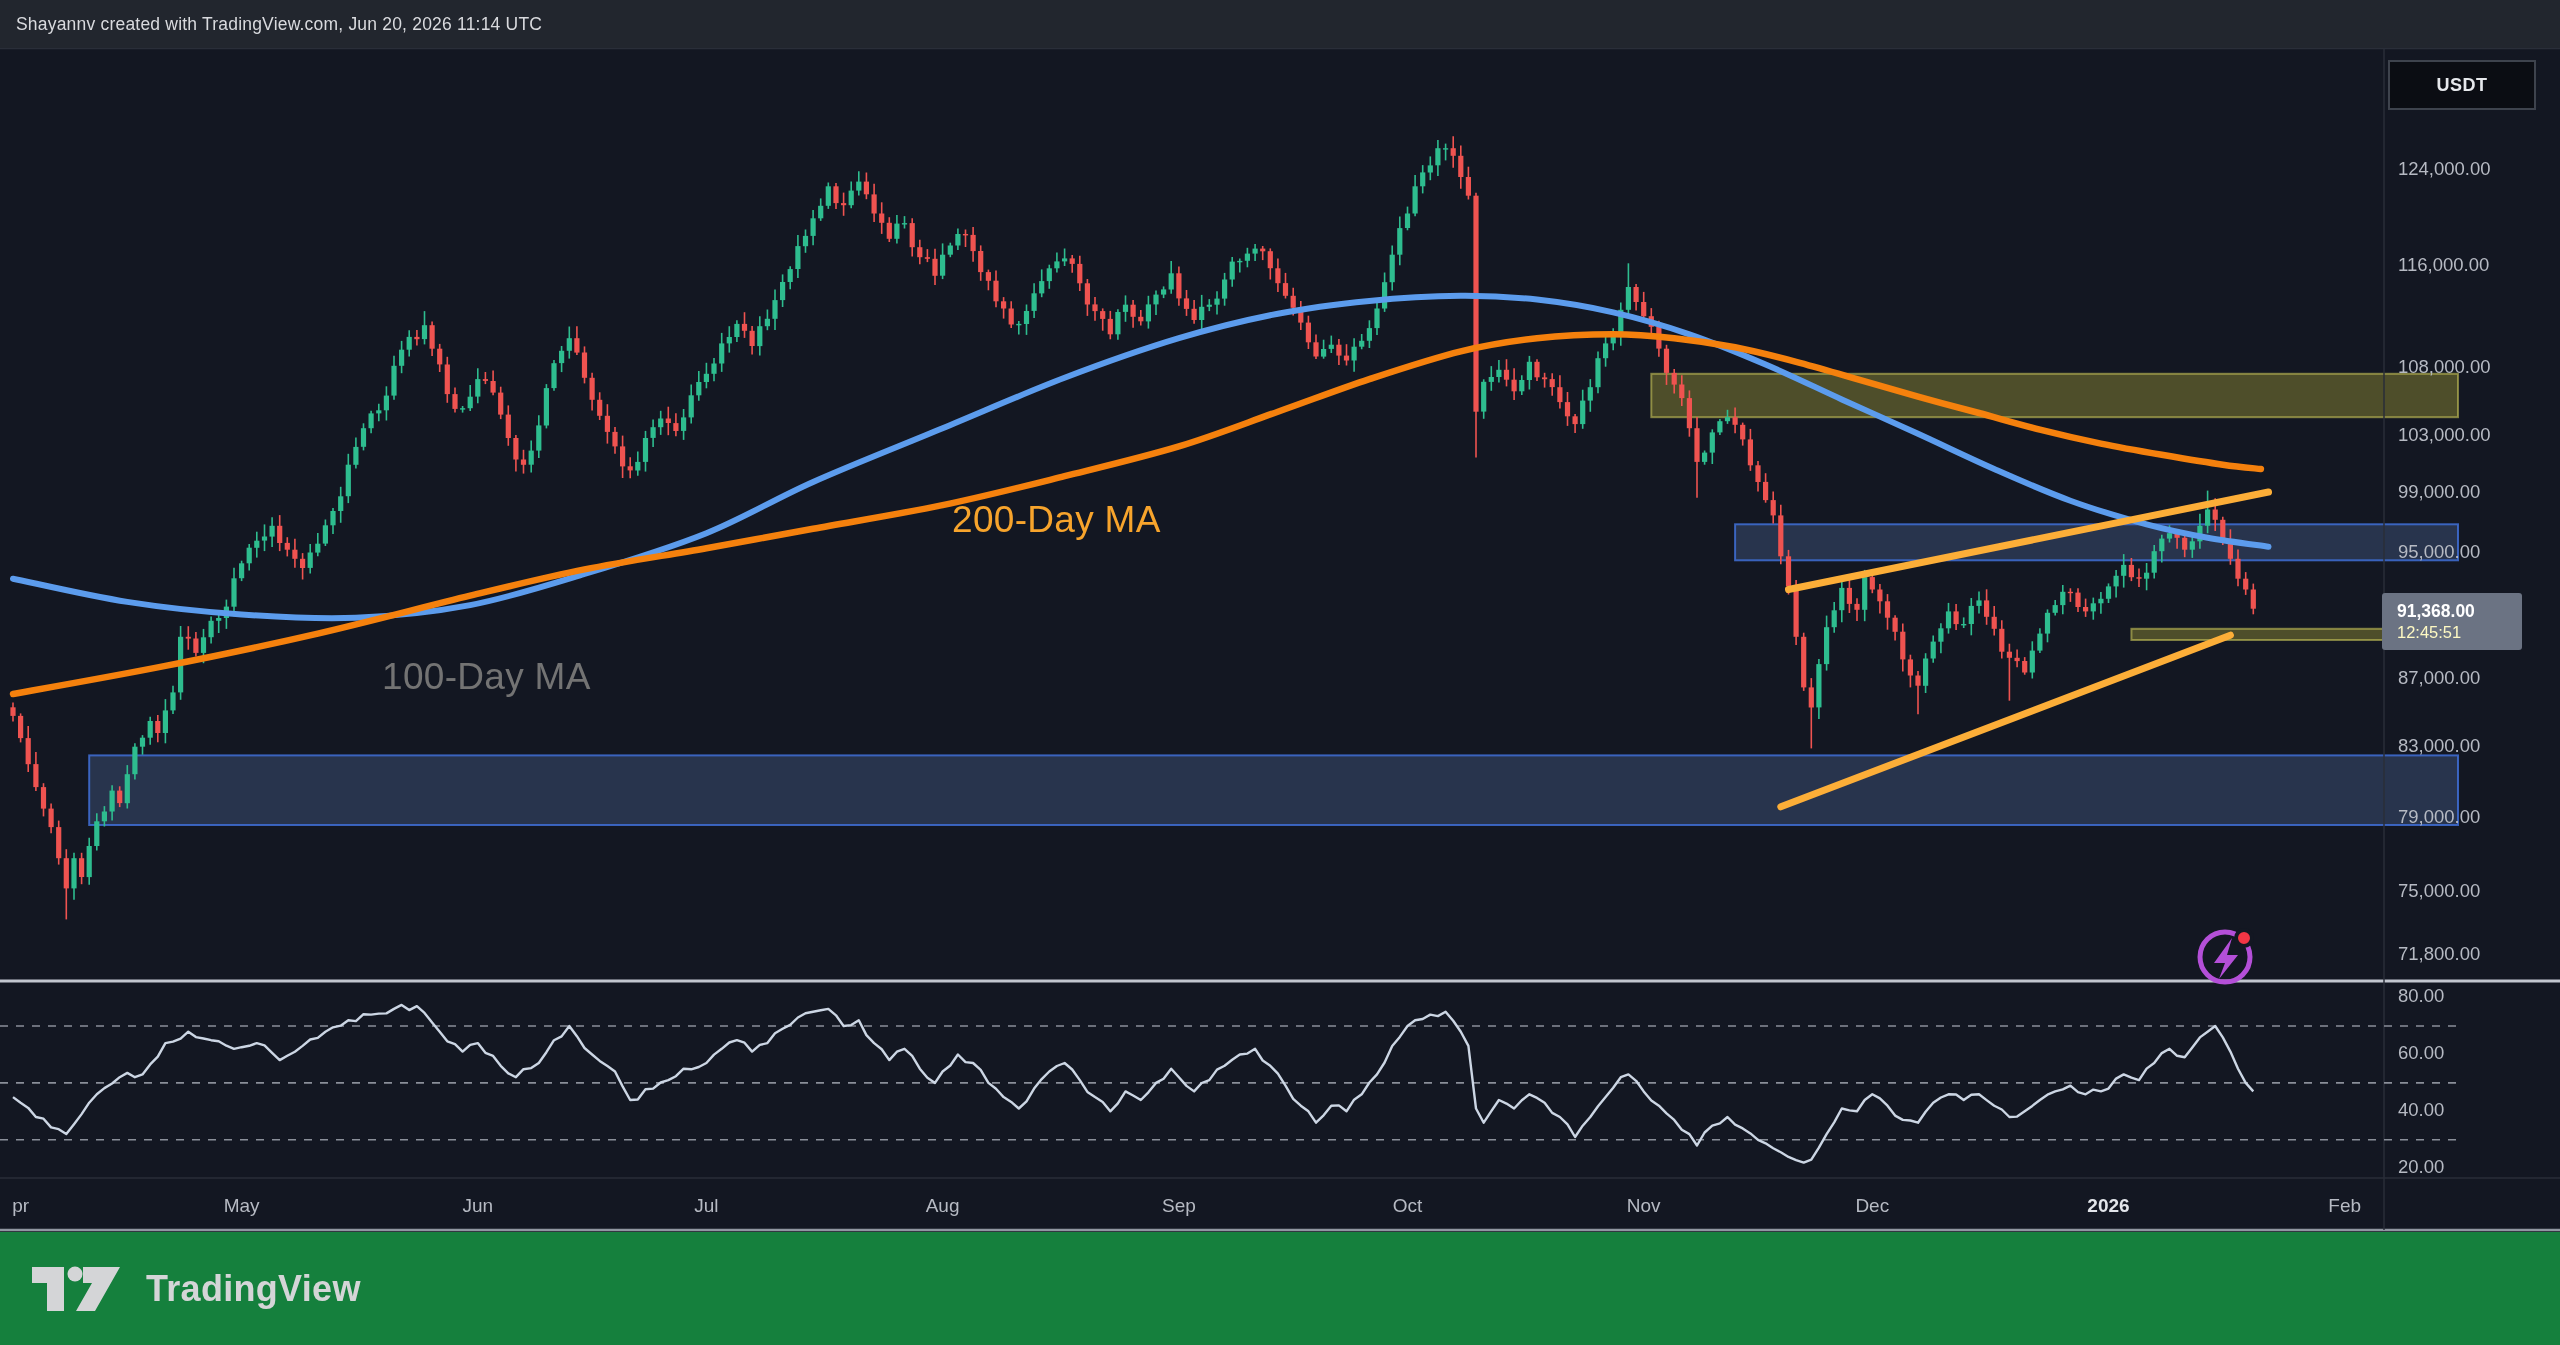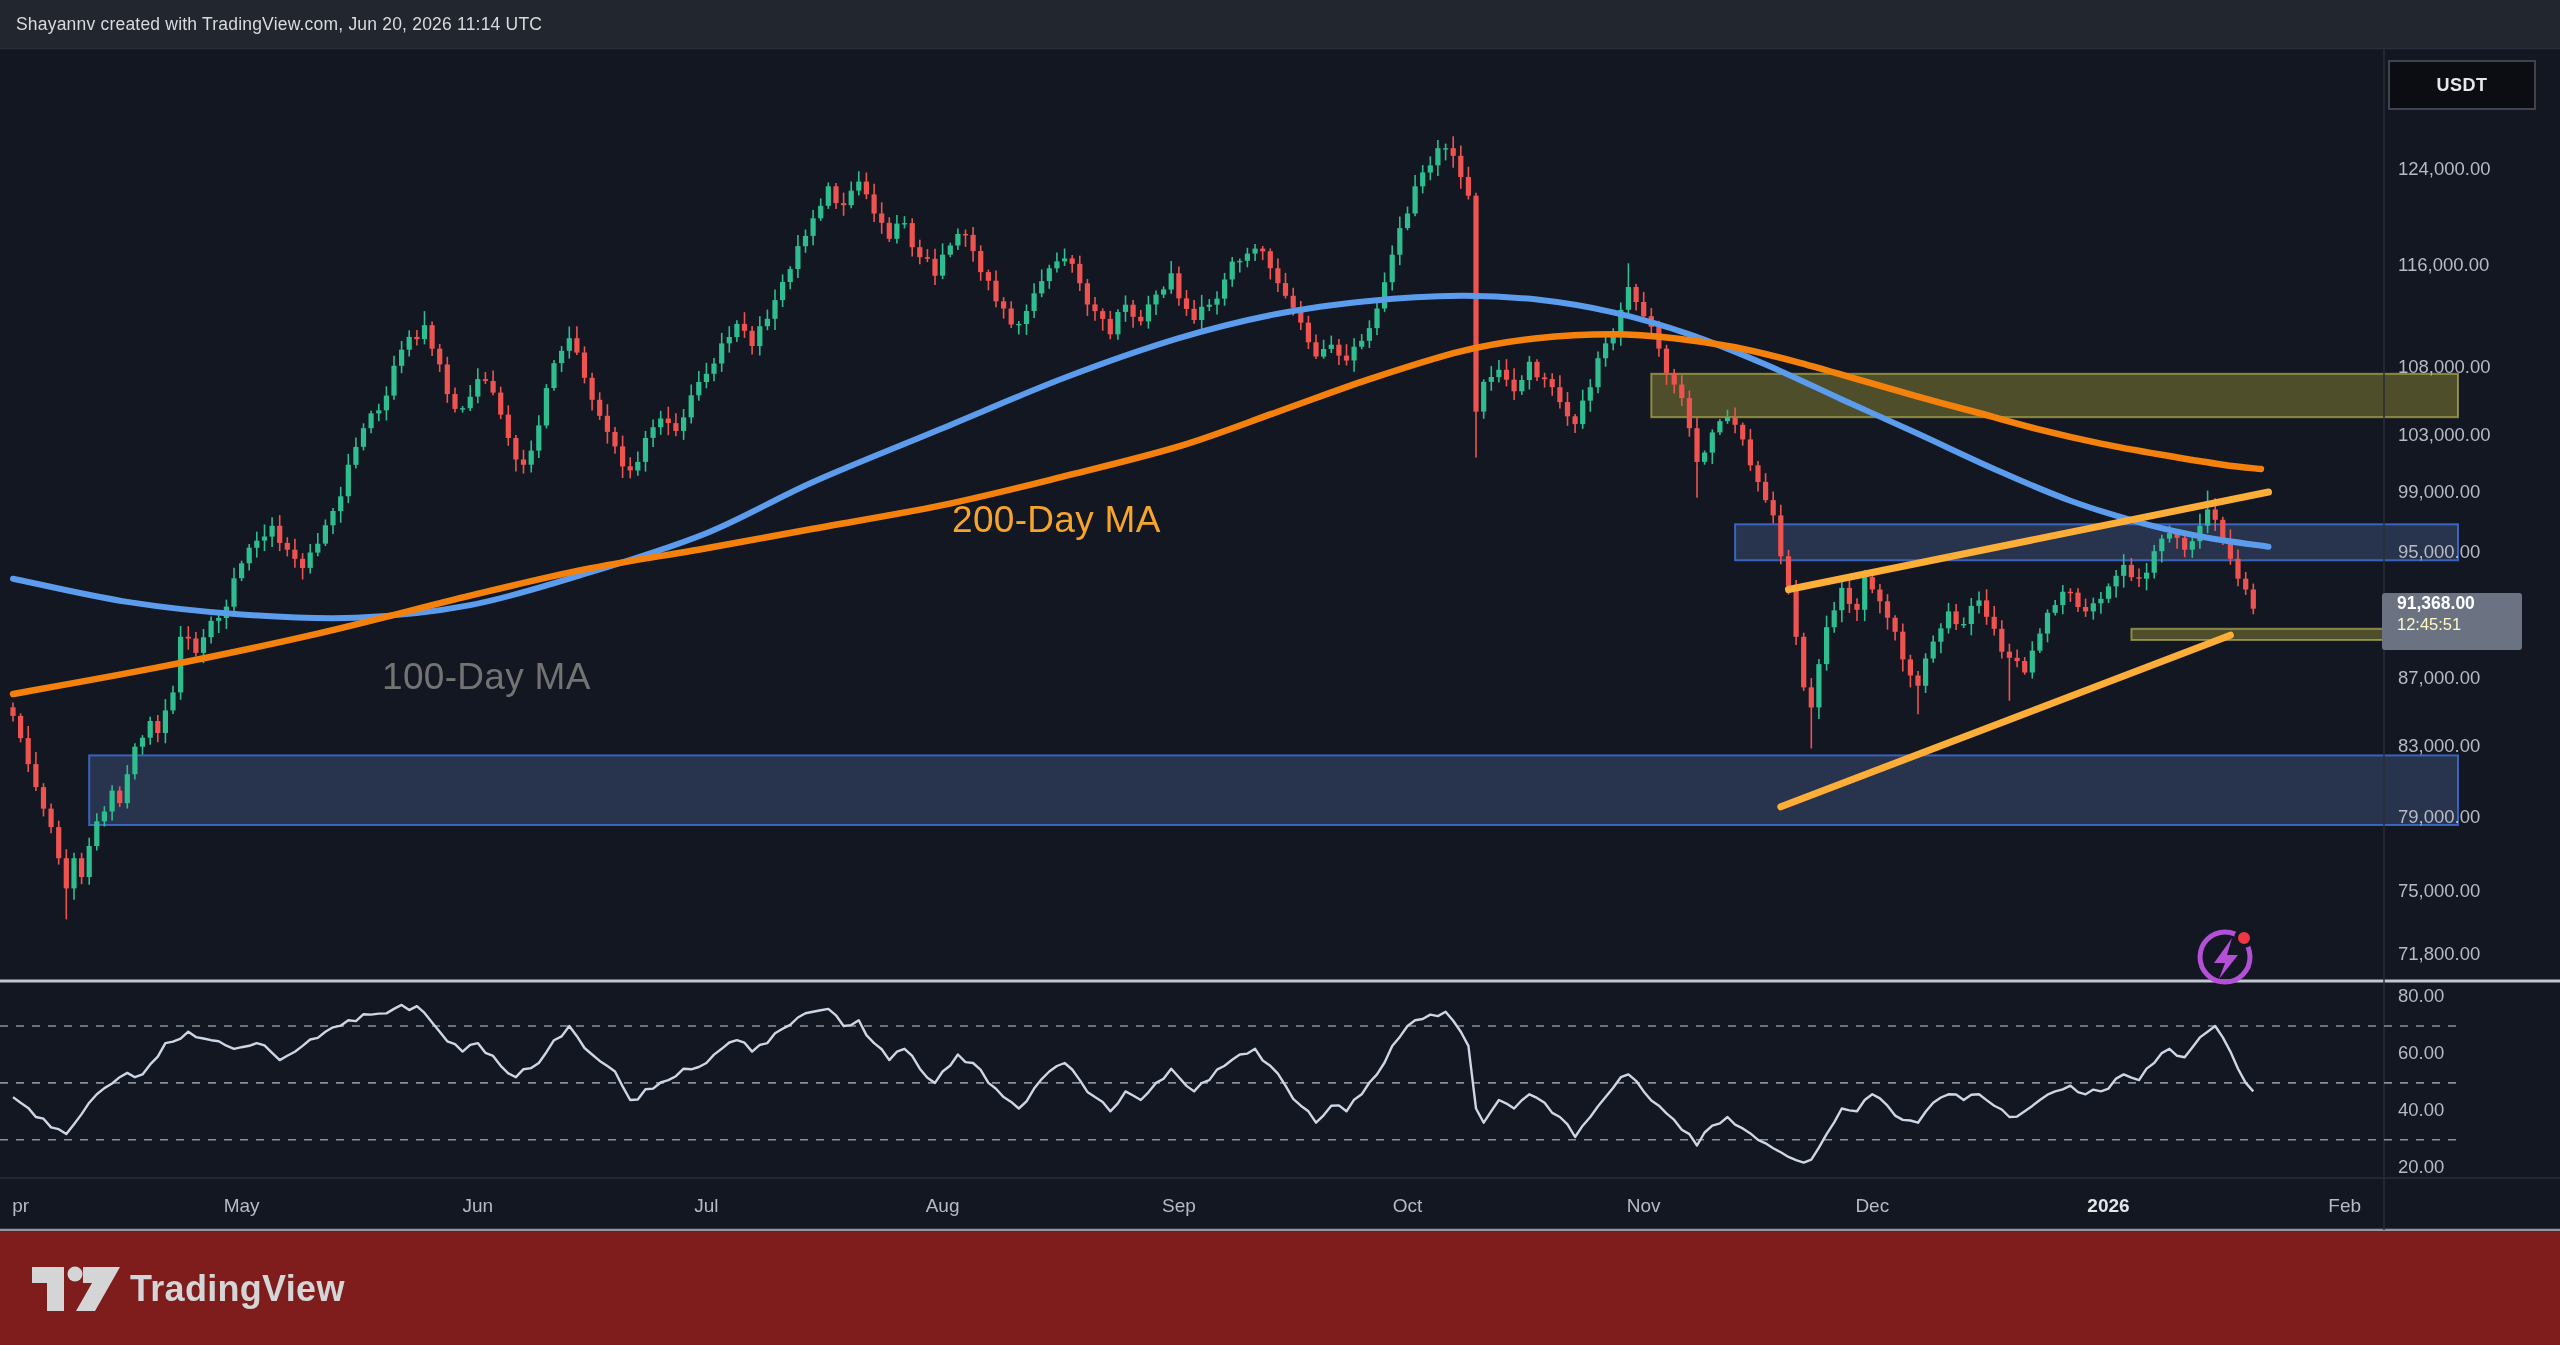--- a/index.html
+++ b/index.html
@@ -7,28 +7,28 @@
        font-family:"Liberation Sans",sans-serif;}
   .header{position:absolute;left:0;top:0;width:2560px;height:48px;background:#22262e;
           color:#d9dade;font-size:17.5px;font-weight:500;line-height:48px;padding-left:16px;
           box-sizing:border-box;letter-spacing:.2px;z-index:30;}
   #chart-svg{position:absolute;left:0;top:0;z-index:5;}
   .usdt-badge{position:absolute;left:2388px;top:60px;width:144px;height:46px;background:#0b0d13;
           border:2px solid #3e434d;border-radius:0;color:#e6e8ec;font-size:18px;font-weight:600;
           display:flex;align-items:center;justify-content:center;letter-spacing:.5px;z-index:20;}
   .price-badge{position:absolute;left:2382px;top:593px;width:140px;height:57px;background:#6b7383;
           border-radius:3px;color:#fff;z-index:22;padding-left:15px;box-sizing:border-box;
-          display:flex;flex-direction:column;justify-content:flex-start;}
+          display:flex;flex-direction:column;justify-content:center;}
   .price-badge .p{font-size:17.5px;font-weight:600;line-height:21px;}
   .price-badge .c{font-size:16.5px;color:#fef9c3;line-height:20px;}
   .ma-label{position:absolute;font-weight:400;font-size:37px;z-index:15;letter-spacing:.3px;}
   .ma-200{left:952px;top:499px;color:#f7a42c;}
   .ma-100{left:382px;top:656px;color:#737373;}
-  .footer{position:absolute;left:0;top:1232px;width:2560px;height:113px;background:#7f1d1d;
-          display:flex;align-items:center;padding-left:30px;box-sizing:border-box;gap:8px;z-index:30;}
+  .footer{position:absolute;left:0;top:1232px;width:2560px;height:113px;background:#15803d;
+          display:flex;align-items:center;padding-left:30px;box-sizing:border-box;gap:24px;z-index:30;}
   .footer .brand{color:#d4d5d7;font-size:36px;font-weight:700;letter-spacing:.3px;}
 </style>
 </head>
 <body>
 
 <div class="header">
   <span>Shayannv created with TradingView.com, Jun 20, 2026 11:14 UTC</span>
 </div>
 
 <svg id="chart-svg" width="2560" height="1345" viewBox="0 0 2560 1345">

